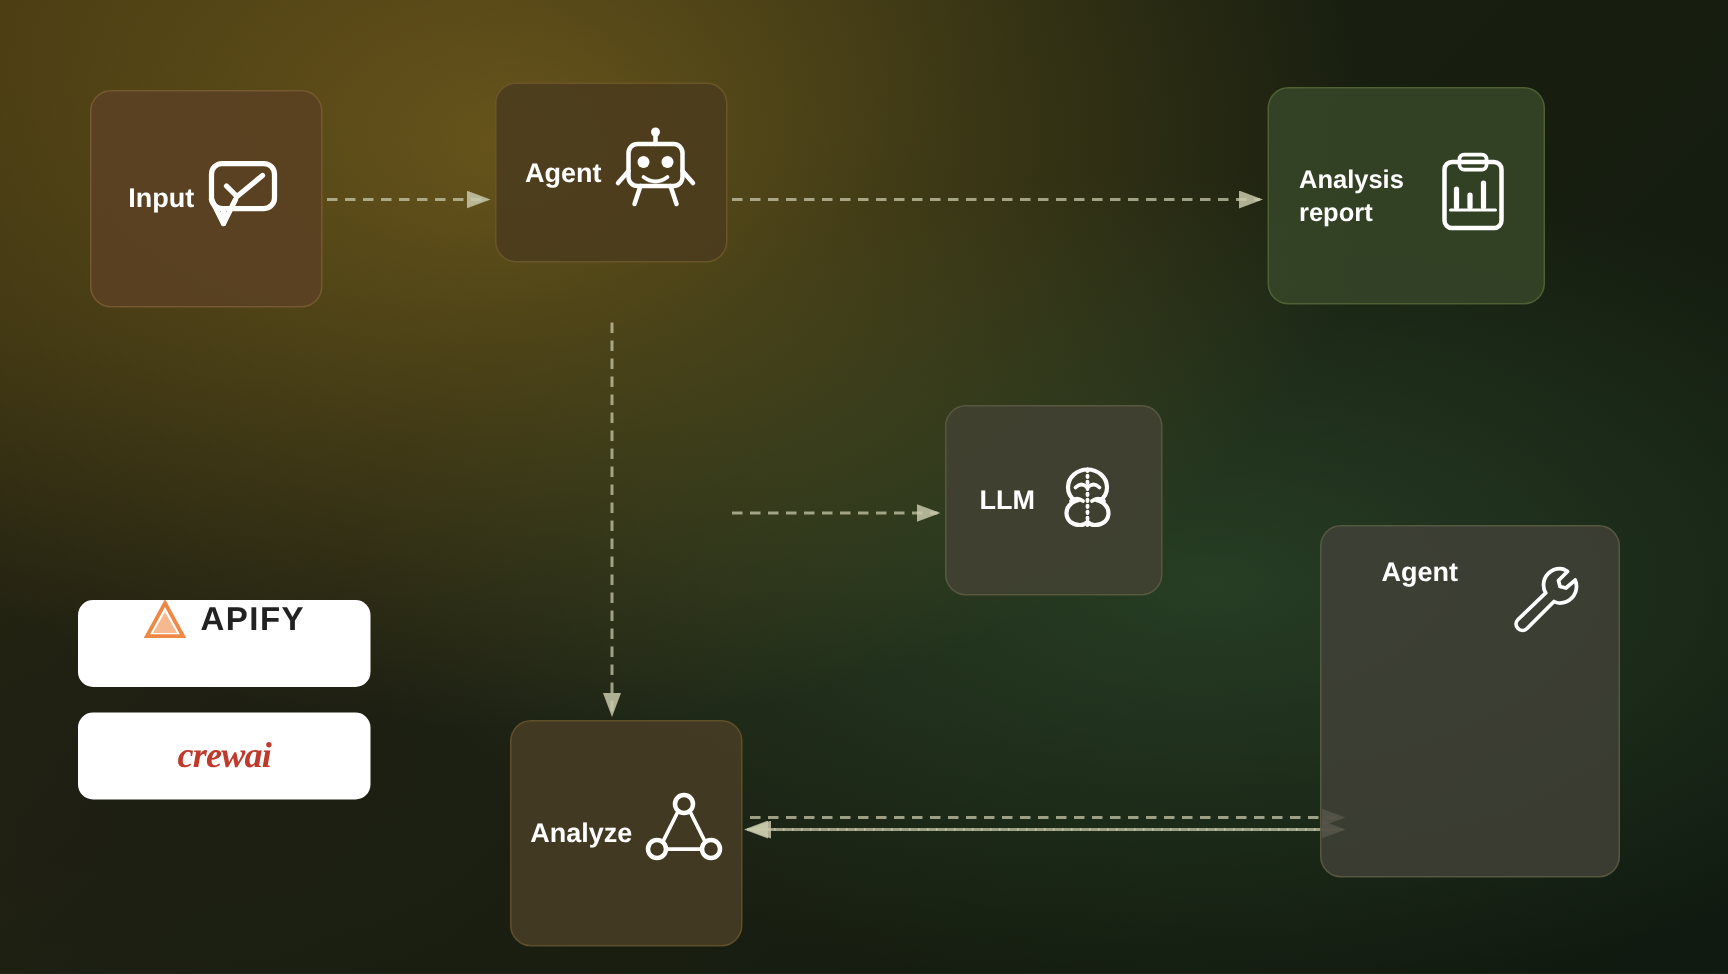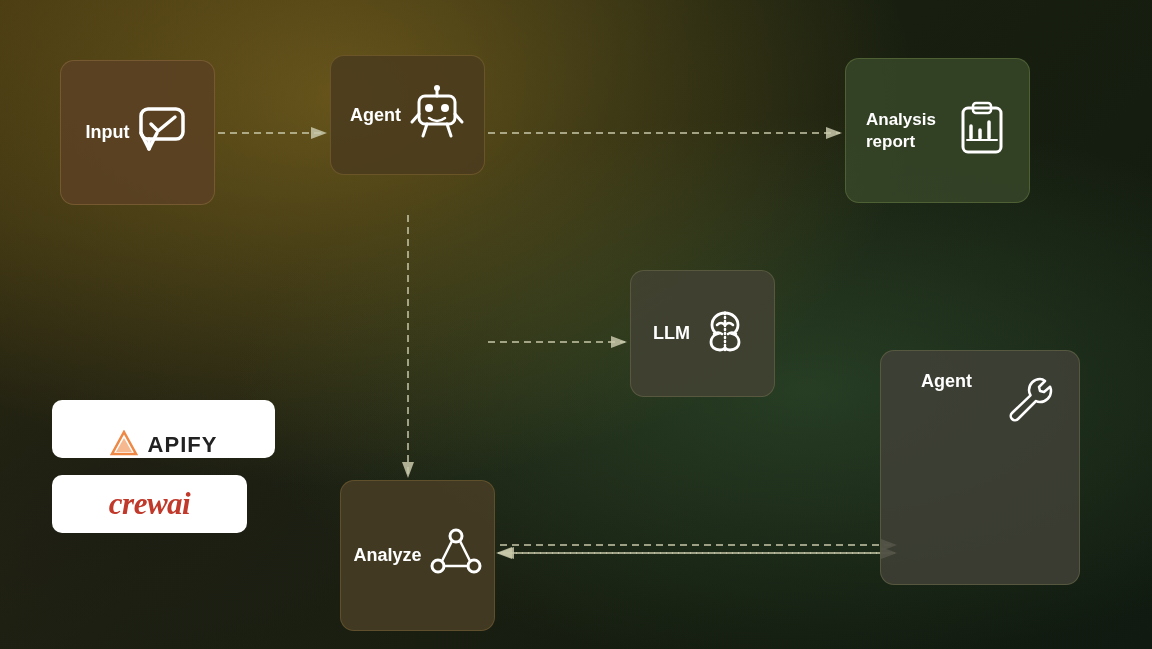--- a/index.html
+++ b/index.html
@@ -139,26 +139,26 @@
       justify-content: center;
       font-size: 20px;
       flex-shrink: 0;
     }
 
     
     .logo-apify {
       position: absolute;
       left: 52px;
       top: 400px;
-      width: 223px;
+      width: 195px;
       height: 58px;
       background: white;
       border-radius: 10px;
       display: flex;
-      align-items: flex-end;
+      align-items: flex-start;
       justify-content: center;
       gap: 10px;
     }
 
     .logo-crewai {
       position: absolute;
       left: 52px;
       top: 475px;
       width: 195px;
       height: 58px;
@@ -340,14 +340,14 @@
 <div class="logo-apify">
 
   <svg class="apify-icon" width="28" height="28" viewBox="0 0 28 28">
     <polygon points="14,2 26,24 2,24" fill="none" stroke="#e84" stroke-width="2.5"></polygon>
     <polygon points="14,8 22,22 6,22" fill="#e84" opacity="0.6"></polygon>
   </svg>
   <span class="apify-text">APIFY</span>
 </div>
 
 <div class="logo-crewai">
-  <span class="crewai-text" style="font-family: Georgia, serif; font-style: italic; font-size: 31px;">crewai</span>
+  <span class="crewai-text" style="font-family: Georgia, serif; font-style: italic; font-size: 24px;">crewai</span>
 </div>
 
 </body></html>

